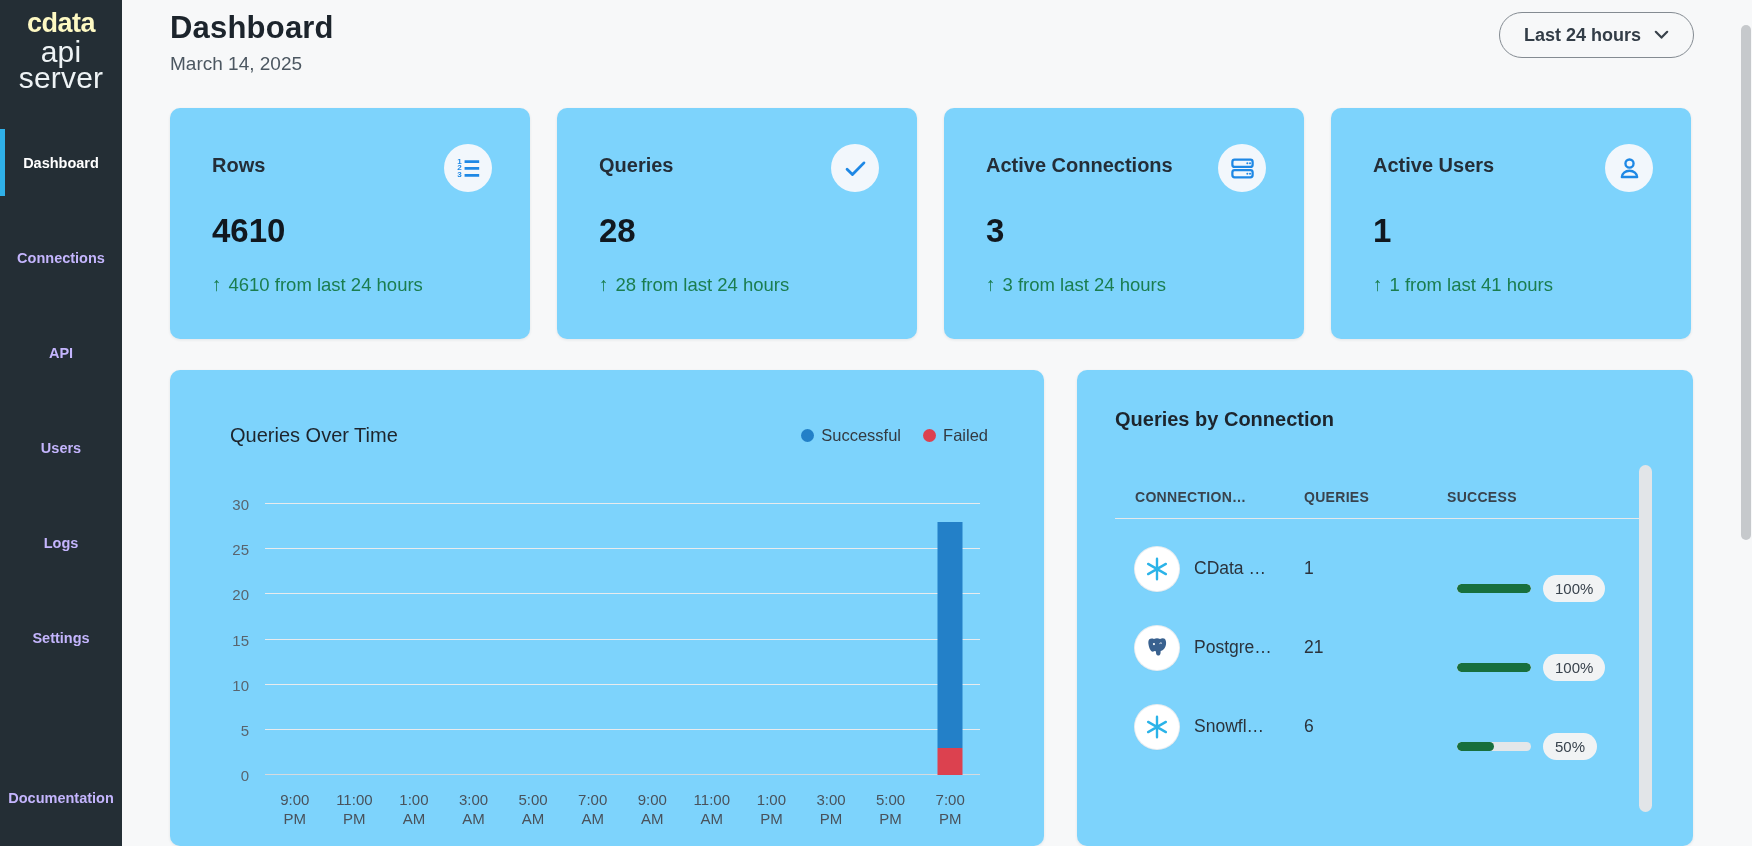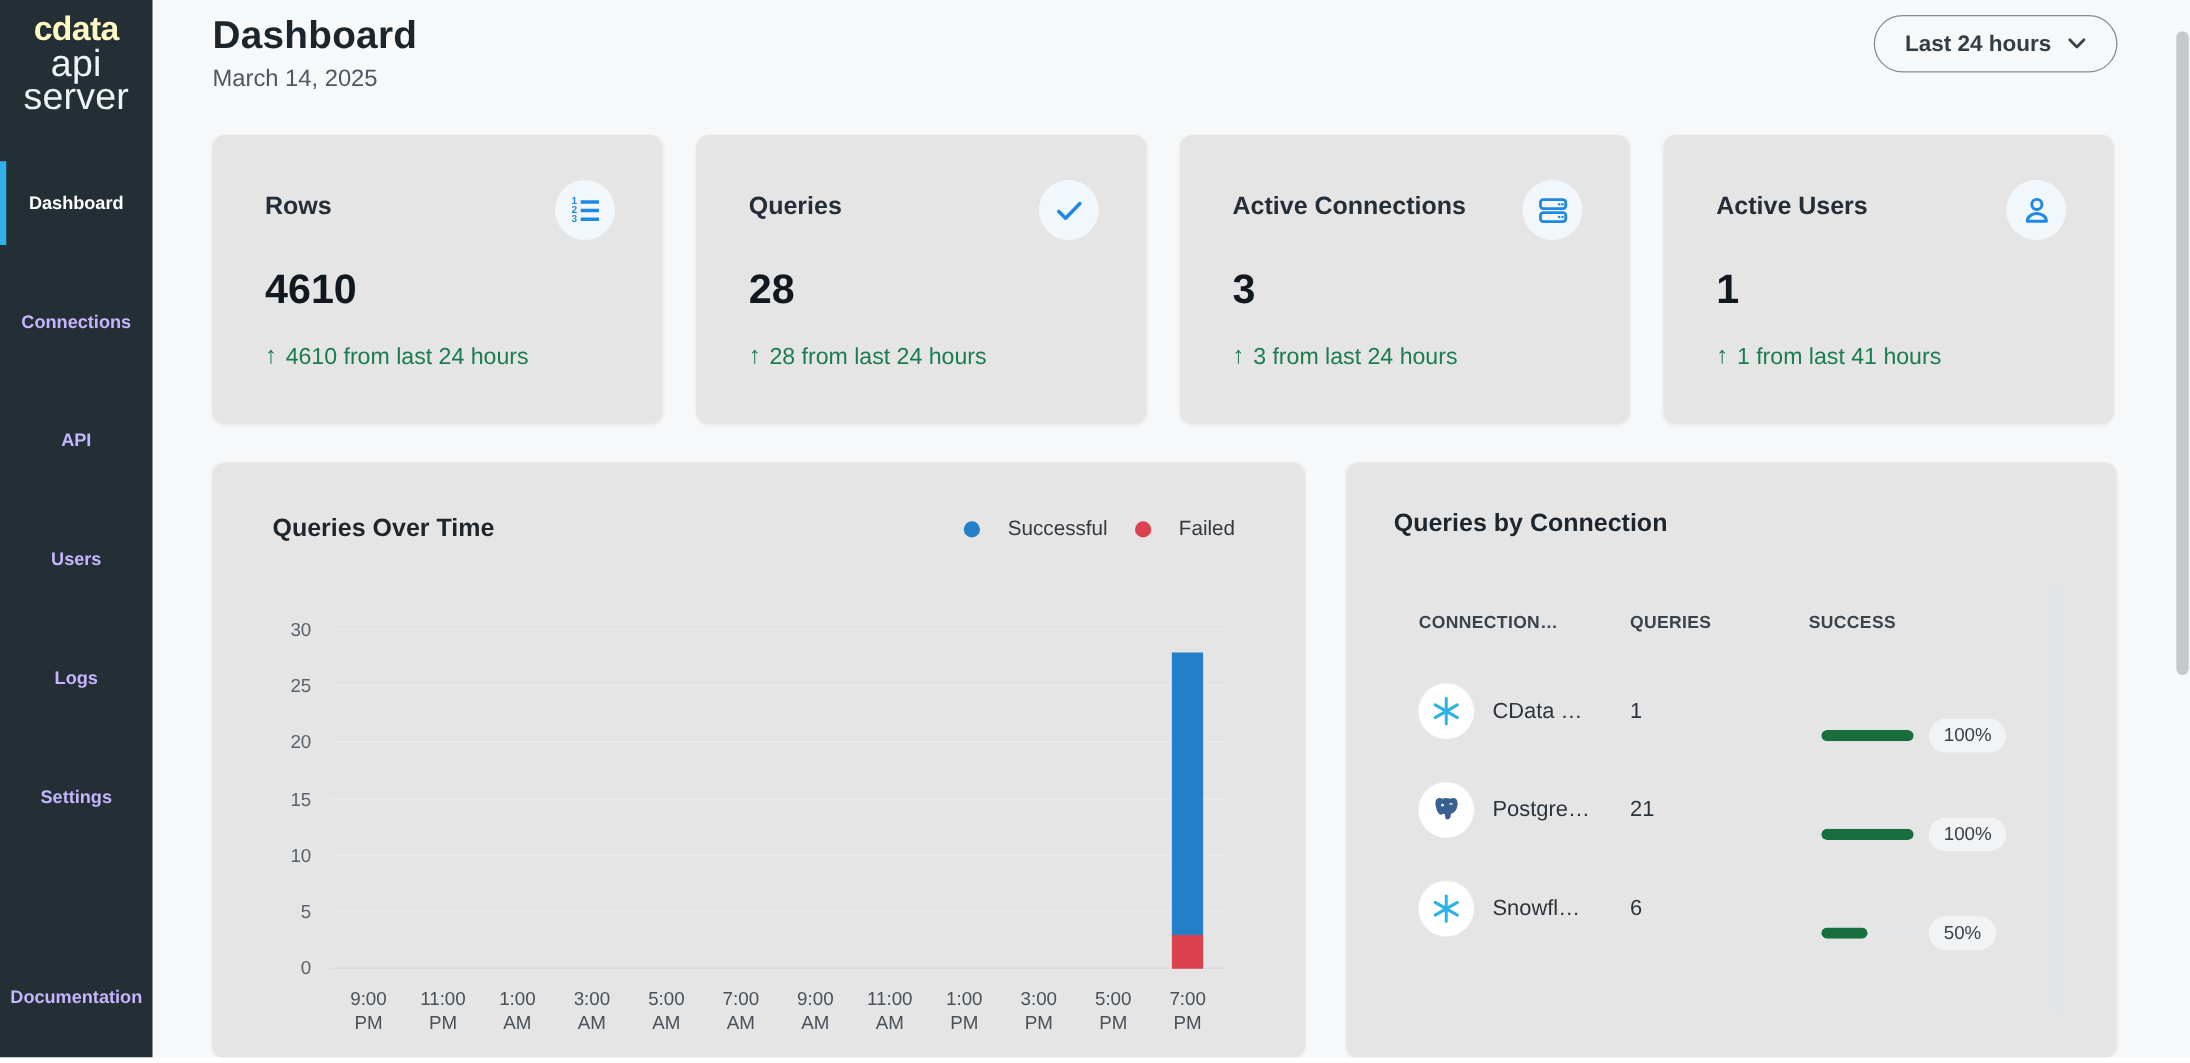--- a/index.html
+++ b/index.html
@@ -36,41 +36,41 @@
   .header { display:flex; justify-content:space-between; align-items:flex-start; padding:10px 58px 0 48px; }
   .page-title { font-size:31px; font-weight:800; color:#1c242c; margin:0; letter-spacing:0.2px; }
   .page-date { font-size:19px; color:#4c5761; margin-top:7px; }
   .range-btn {
     display:flex; align-items:center; gap:13px; height:46px; padding:0 24px;
     border-radius:23px; border:1.6px solid #848b92; background:transparent;
     font-size:18px; font-weight:700; color:#333d47; margin-top:2px; cursor:pointer;
     font-family:inherit;
   }
 
-  .card { background:#e5e5e5; border-radius:10px; box-shadow:0 1px 3px rgba(25,39,52,0.09); }
+  .card { background:#7dd3fc; border-radius:10px; box-shadow:0 1px 3px rgba(25,39,52,0.09); }
 
   
   .stats { position:absolute; left:48px; top:108px; display:flex; gap:27px; }
   .stat-card { width:360px; height:231px; padding:36px 38px 0 42px; }
   .stat-top { display:flex; justify-content:space-between; align-items:flex-start; }
   .stat-title { font-size:20px; font-weight:700; color:#242e38; padding-top:10px; }
   .stat-icon {
     width:48px; height:48px; border-radius:50%; background:#f2f7fc;
     display:flex; align-items:center; justify-content:center; flex:none;
   }
   .stat-value { font-size:33px; font-weight:700; color:#11181f; margin-top:20px; }
   .stat-delta { margin-top:24px; font-size:18.5px; color:#1b7d4f; display:flex; align-items:center; gap:7px; }
   .arrow-up { font-size:19px; font-weight:400; }
 
   
   .chart-card { position:absolute; left:48px; top:370px; width:874px; height:476px; }
   .chart-head { display:flex; justify-content:space-between; align-items:center; padding:38px 56px 0 44px; }
-  .card-title { font-size:20px; font-weight:700; color:#1d252d; margin:4px; }
+  .card-title { font-size:20px; font-weight:400; color:#1d252d; margin:16px; }
   .legend { display:flex; gap:22px; align-items:center; }
-  .legend-item { display:flex; align-items:center; gap:22px; font-size:16.5px; color:#333a41; cursor:pointer; }
+  .legend-item { display:flex; align-items:center; gap:7px; font-size:16.5px; color:#333a41; cursor:pointer; }
   .legend-dot { width:13px; height:13px; border-radius:50%; }
 
   .plot { position:absolute; left:95px; right:64px; top:134px; height:271px; }
   .gridline { position:absolute; left:0; right:0; height:1px; background:#e9ebed; }
   .gridline.zero { background:#d6dade; }
   .ytick {
     position:absolute; right:100%; margin-right:16px; bottom:0;
     transform:translateY(50%); font-size:15px; color:#59646e;
   }
   .bars { position:absolute; inset:0; display:flex; }

